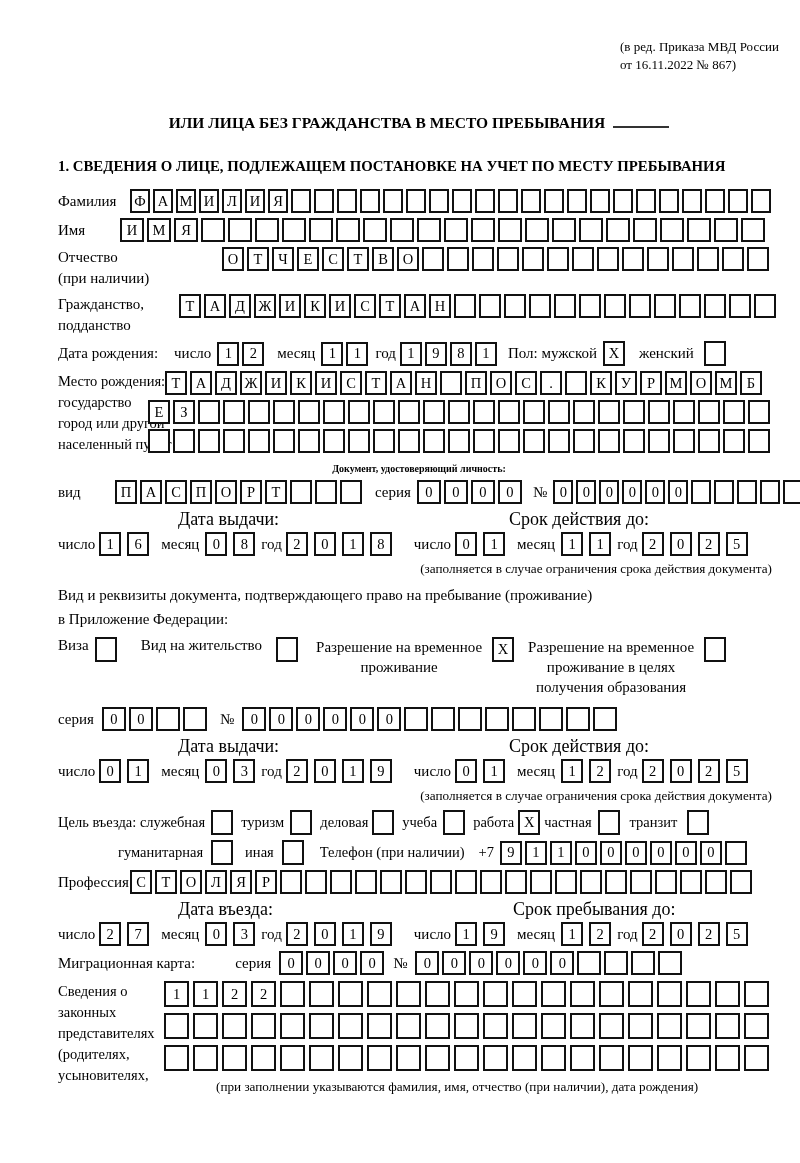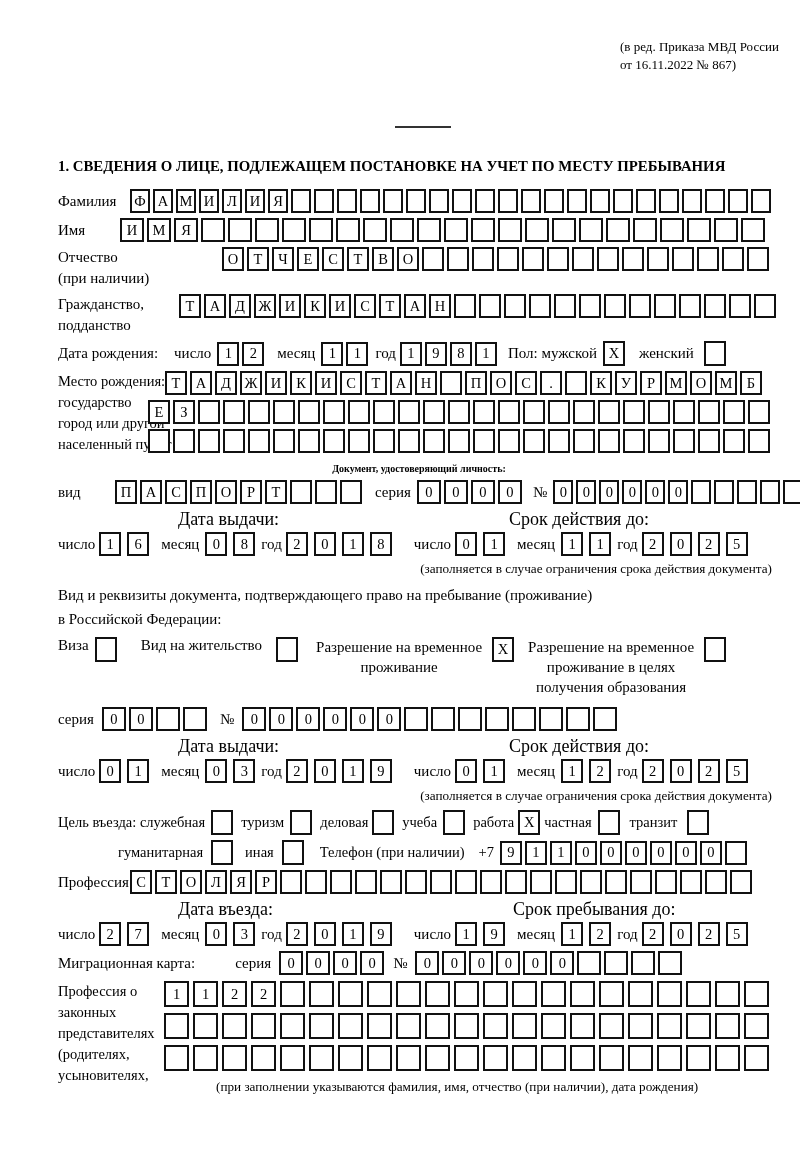--- a/index.html
+++ b/index.html
@@ -50,21 +50,21 @@
 <div class="page">
 
   <div class="annex-note">
     <div>(в ред. Приказа МВД России</div>
     <div>от 16.11.2022 № 867)</div>
   </div>
 
 
   <div class="title">
     <br>
-    <span class="uline"></span>
+    <span>ИЛИ ЛИЦА БЕЗ ГРАЖДАНСТВА В МЕСТО ПРЕБЫВАНИЯ</span><span class="uline"></span>
   </div>
 
   <div class="section">1. СВЕДЕНИЯ О ЛИЦЕ, ПОДЛЕЖАЩЕМ ПОСТАНОВКЕ НА УЧЕТ ПО МЕСТУ ПРЕБЫВАНИЯ</div>
 
   <div class="frow">
     <span class="lbl w72">Фамилия</span>
     <span class="cells c20">
         <span class="bx">Ф</span>
         <span class="bx">А</span>
         <span class="bx">М</span>
@@ -382,21 +382,21 @@
     <span class="cells cdate ml4">
         <span class="bx">2</span>
         <span class="bx">0</span>
         <span class="bx">2</span>
         <span class="bx">5</span>
       </span>
   </div>
   <div class="note">(заполняется в случае ограничения срока действия документа)</div>
 
   <div class="plain">Вид и реквизиты документа, подтверждающего право на пребывание (проживание)</div>
-  <div class="plain" style="margin-bottom:6px;">в Российской Федерации:</div>
+  <div class="plain" style="margin-bottom:6px;">в Приложение Федерации:</div>
 
   <div class="frow-top" style="margin-bottom:10px;">
     <span class="lbl">Виза</span>
     <span class="cb ml6"></span>
     <span class="lbl ml24">Вид на жительство</span>
     <span class="cb ml14"></span>
     <span class="clabel ml18">
       <span>Разрешение на временное</span><br>
       <span>проживание</span>
     </span>
@@ -609,21 +609,21 @@
         <span class="bx">0</span>
         <span class="bx"></span>
         <span class="bx"></span>
         <span class="bx"></span>
         <span class="bx"></span>
       </span>
   </div>
 
   <div class="two-col" style="margin-top:6px;">
     <div class="col-lbl" style="width:106px;">
-      <div>Профессия о</div>
+      <div>Сведения о</div>
       <div>законных</div>
       <div>представителях</div>
       <div>(родителях,</div>
       <div>усыновителях,</div>
 
     </div>
     <div>
       <div class="cells c25" style="margin-bottom:6px;">
           <span class="bx">1</span>
           <span class="bx">1</span>

